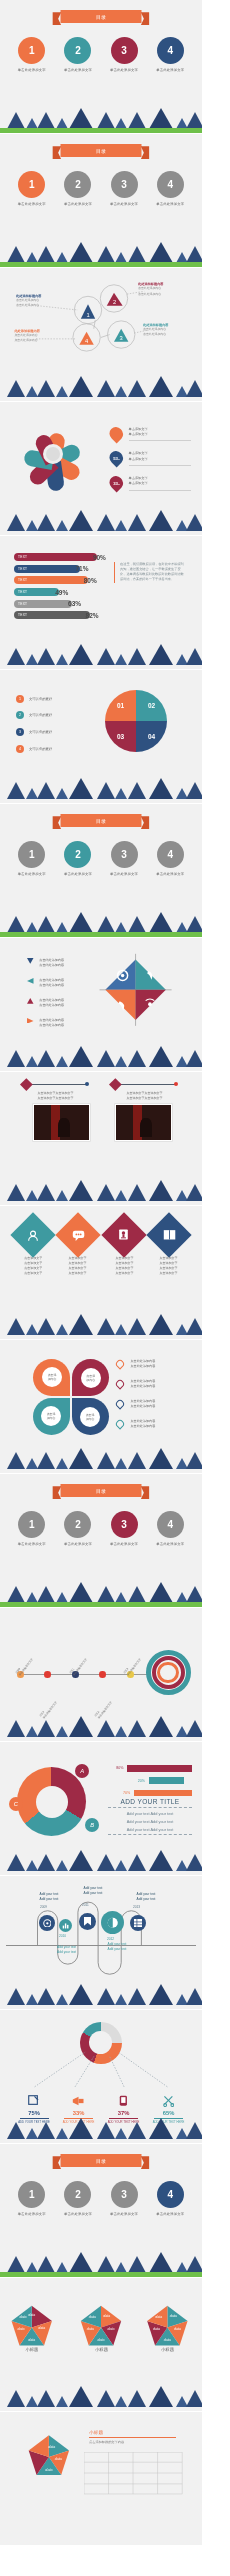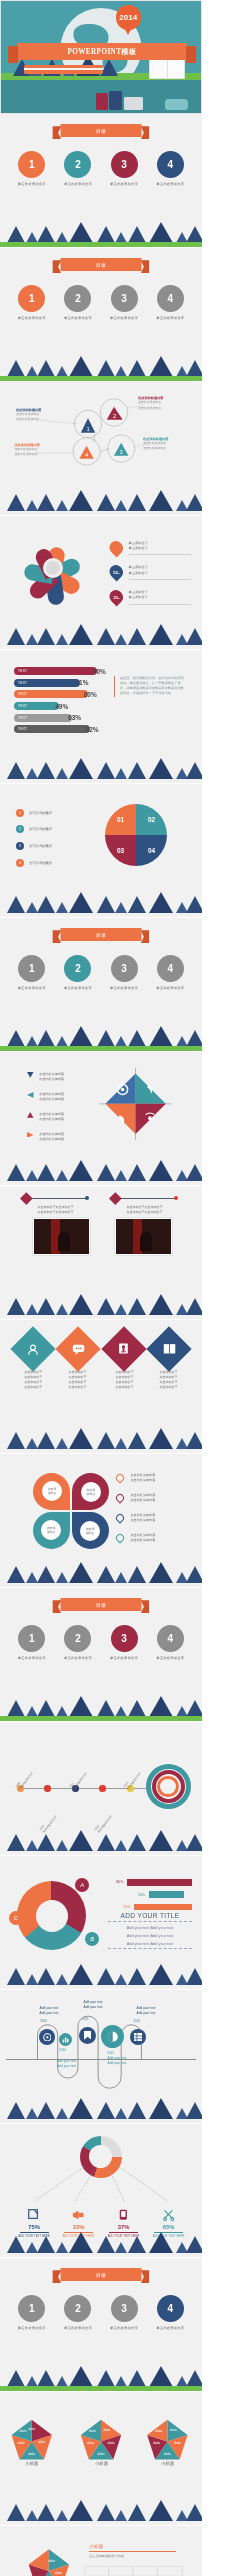--- a/index.html
+++ b/index.html
@@ -210,43 +210,20 @@
   .pct-col .v{font-size:5.8px;font-weight:bold;margin-top:2.2px;}
   .pct-col .u{border-top:1px solid;width:29px;margin:2.2px auto;}
   .pct-col .l{font-size:2.7px;letter-spacing:0.1px;}
   .pent-cap{position:absolute;font-size:4.3px;color:#565656;text-align:center;width:45px;}
 </style>
 </head>
 <body>
 
 <div class="deck">
 
-  <div class="slide cover">
-    <div class="globe"></div>
-    <div class="pin">
-      <span>2014</span>
-    </div>
-    <div class="sea"></div>
-    <div class="land"></div>
-    <div class="mtn" style="bottom:33px;">
-      <i style="left:11.5px"></i>
-        <i class="s" style="left:29px"></i>
-        <i style="left:42px"></i>
-      <i class="s" style="left:62px"></i>
-        <i class="l" style="left:75px"></i>
-        <i style="left:99px"></i>
-    </div>
-    <div class="train"></div>
-    <div class="book"></div>
-    <div class="lug" style="left:95px;width:11.5px;height:17.3px;background:#9e2a46;"></div>
-    <div class="lug" style="left:108px;width:13px;height:19px;background:#2e4a77;"></div>
-    <div class="lug" style="left:123px;width:19px;height:13px;background:#d9dde0;"></div>
-    <div class="lug" style="left:164px;width:23px;height:11.5px;background:#7fc3c7;border-radius:3.6px;"></div>
-    <div class="cover-band">POWERPOINT模板</div>
-  </div>
 
   <div class="slide">
     <div class="ribbon" style="top:10px;">目录</div>
     <div class="agenda">
       <div class="ag-item">
         <div class="ag-circle" style="background:#ee7344">1</div>
         <div class="ag-label">单击此处添加文字</div>
       </div>
       <div class="ag-item">
         <div class="ag-circle" style="background:#3e9aa0">2</div>

